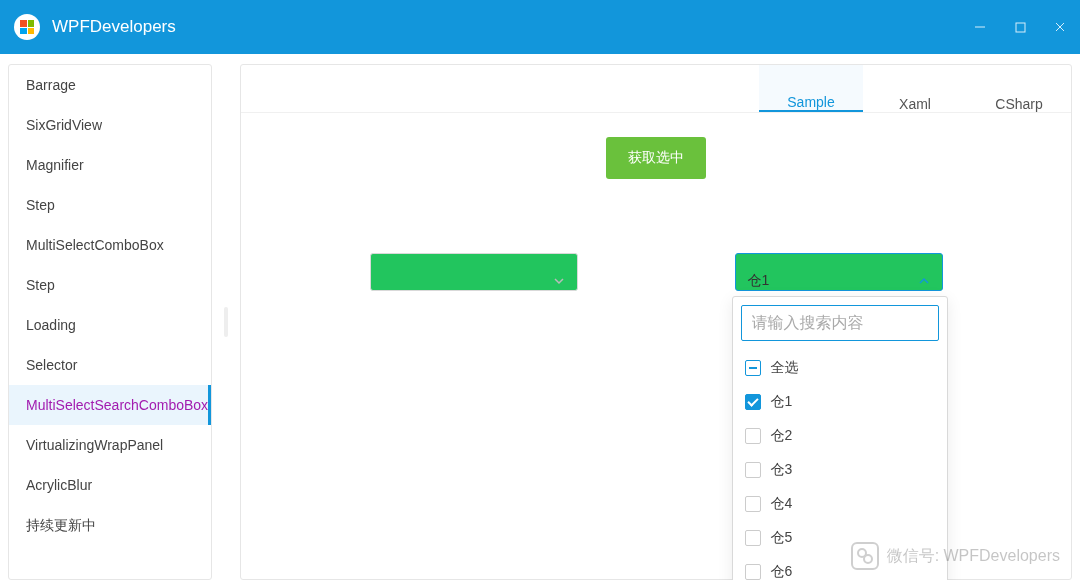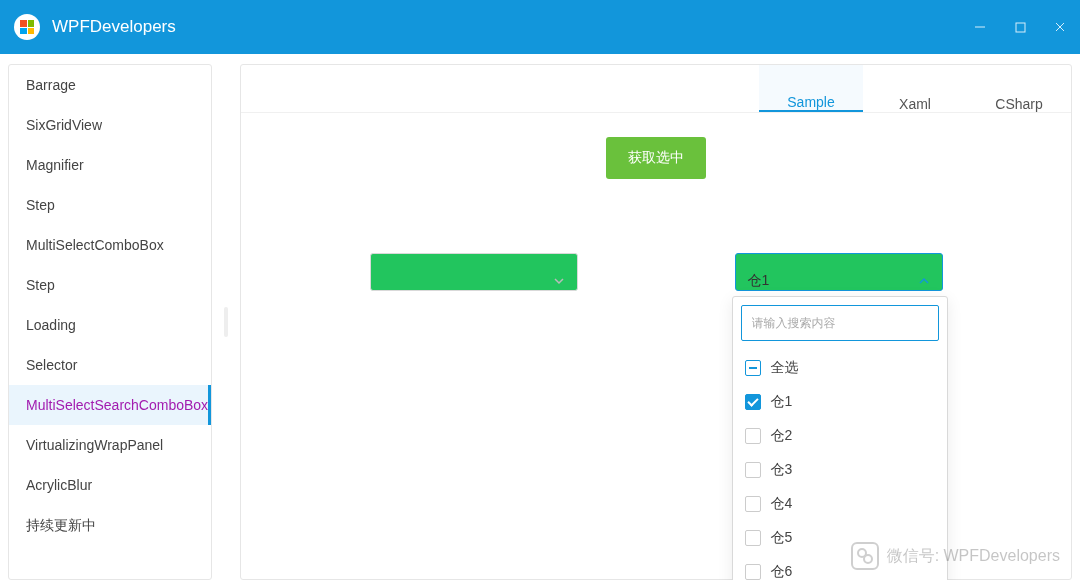--- a/index.html
+++ b/index.html
@@ -24,21 +24,21 @@
   .tab.active { color: #1296db; background: #f5fafe; border-bottom: 2px solid #1296db; }
   .content { flex: 1; position: relative; padding-top: 24px; }
   .btn-primary { position: absolute; left: 50%; transform: translateX(-50%); top: 24px; background: #6ac13c; color: #fff; border: none; border-radius: 3px; padding: 12px 22px; font-size: 14px; cursor: pointer; }
   .combo-row { position: absolute; top: 140px; left: 0; right: 0; display: flex; justify-content: space-around; padding: 0 50px; }
   .combo { width: 208px; height: 38px; border: 1px solid #d9d9d9; border-radius: 3px; display: flex; align-items: flex-end; padding: 0 12px; background: #22c55e; cursor: pointer; position: relative; }
   .combo.open { border-color: #1296db; }
   .combo .txt { flex:1; color:#333; font-size:14px; }
   .chev { color: #bbb; }
   .combo.open .chev { color:#1296db; }
   .dropdown { position: absolute; top: 42px; left: -4px; width: 216px; border: 1px solid #d9d9d9; border-radius: 3px; background: #fff; box-shadow: 0 4px 16px rgba(0,0,0,0.08); padding: 8px 8px 4px 8px; z-index: 5; }
-  .search { width: 100%; height: 36px; border: 1px solid #1296db; border-radius: 2px; padding: 0 10px; font-size: 12px; outline: none; margin-bottom: 10px; }
+  .search { width: 100%; height: 36px; border: 1px solid #1296db; border-radius: 2px; padding: 0 10px; font-size: 16px; outline: none; margin-bottom: 10px; }
   .search::placeholder { color: #aaa; }
   .opt { display: flex; align-items: center; gap: 10px; padding: 8px 4px; cursor: pointer; }
   .cb { width: 16px; height: 16px; border: 1px solid #ccc; border-radius: 2px; flex-shrink: 0; display:flex; align-items:center; justify-content:center; }
   .cb.indet { border-color: #1296db; }
   .cb.indet::after { content:""; width:8px; height:2px; background:#1296db; }
   .cb.checked { background:#1296db; border-color:#1296db; }
   .cb.checked::after { content:""; width:4px; height:8px; border:solid #fff; border-width:0 2px 2px 0; transform: rotate(45deg); margin-top:-2px; }
   .opt-label { font-size: 14px; color:#444; }
   .watermark { position: absolute; right: 20px; bottom: 10px; opacity: 0.28; display: flex; align-items: center; gap: 8px; font-size: 16px; color: #333; pointer-events: none; z-index:10; }
   .wm-icon { width:28px; height:28px; border:2px solid #555; border-radius:6px; position:relative; }

